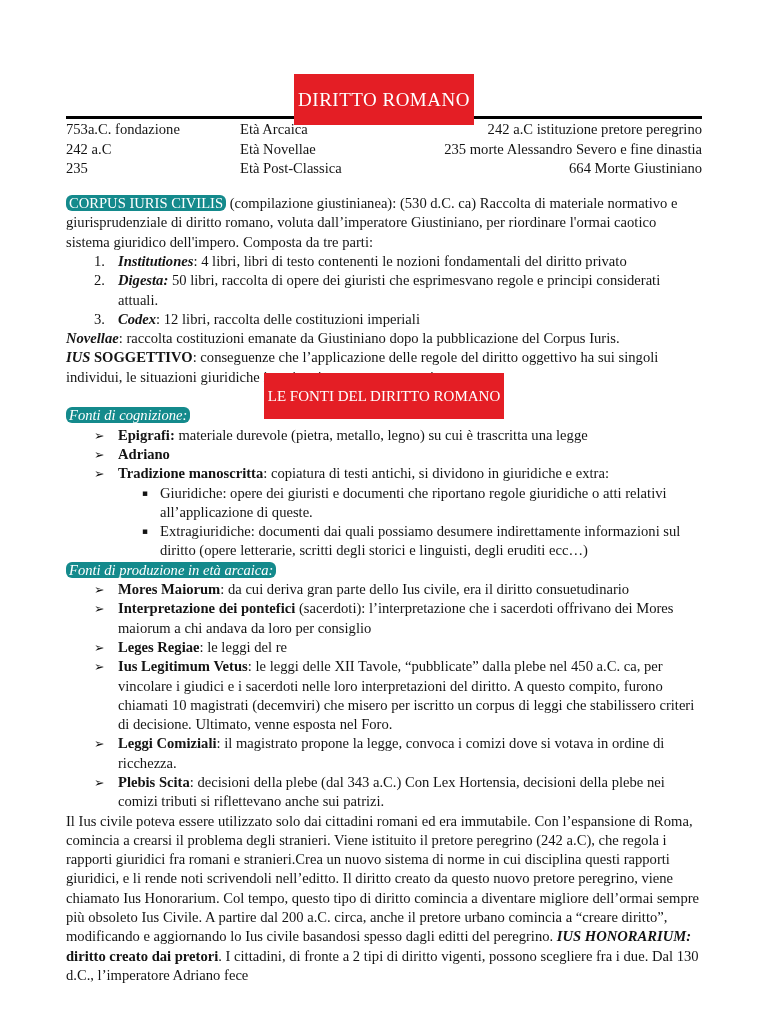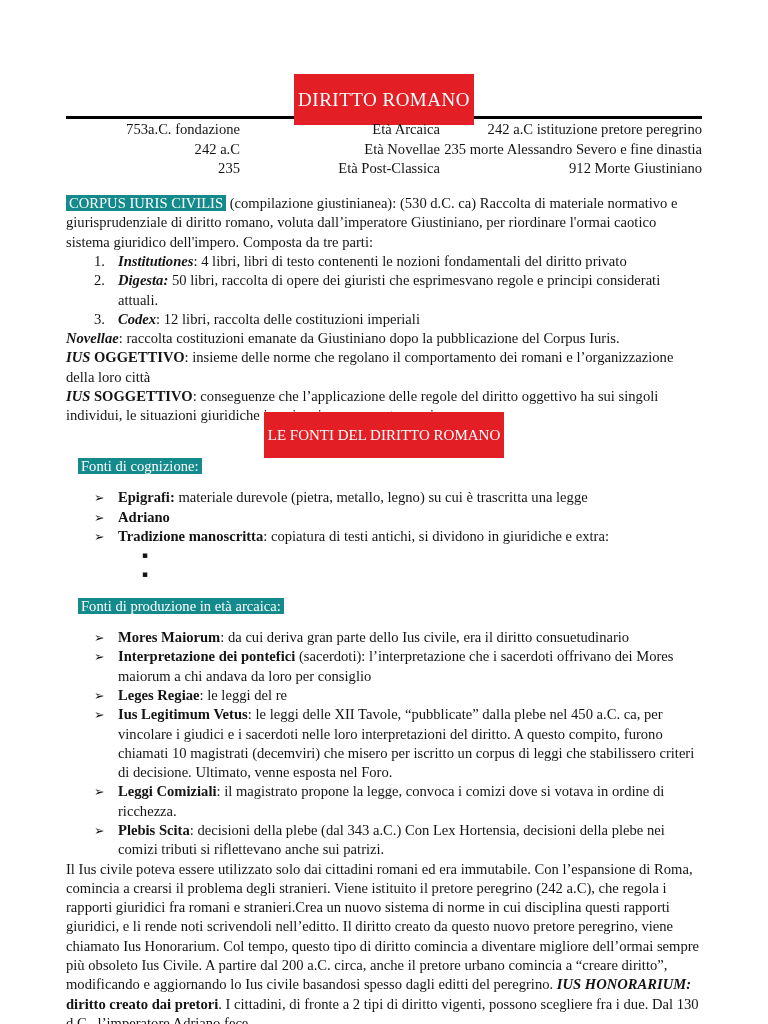--- a/index.html
+++ b/index.html
@@ -6,48 +6,48 @@
   body {
     width:768px; height:1024px; overflow:hidden;
     font-family:"Liberation Serif", serif;
     color:#141414;
     -webkit-font-smoothing:antialiased;
   }
   .page { padding:90px 66px 20px 66px; font-size:14.6px; line-height:19.3px; }
 
   .title-row { text-align:center; margin-bottom:5px; }
   .hl-red  { background:#e41e25; color:#ffffff; padding:15px 4px; }
-  .hl-teal { background:#148a8c; color:#ffffff; padding:0 3px; }
+  .hl-teal { background:#148a8c; color:#ffffff; padding:0 3px;border-radius:6px; }
   .title   { font-size:19px; letter-spacing:0.5px; }
 
   .rule { border-top:3px solid #000; margin:0 0 1px 0; }
 
   table.timeline { width:100%; border-collapse:collapse; margin-bottom:15px; }
-  table.timeline td { padding:0; line-height:19.6px; vertical-align:top;text-align:right; }
+  table.timeline td { padding:0; line-height:19.6px; vertical-align:top; }
   td.col-date  { width:174px; }
   td.col-era   { width:200px; font-weight:normal; }
   td.col-event { text-align:right; }
 
   p.para { margin:0; }
 
   .li { display:flex; }
   .li .marker {
     flex:0 0 24px; margin-left:28px;
     line-height:19.3px;
   }
   .li .marker.arrow { font-family:"DejaVu Sans", sans-serif; font-size:12.5px; }
   .li .content { flex:1;font-family:Liberation Serif, serif; }
   .li.sub .marker {
     flex:0 0 18px; margin-left:76px;
     font-family:"DejaVu Sans", sans-serif; font-size:9px;
   }
 
   .banner-row { text-align:center; margin:0; }
   .banner { font-size:15px; }
-  .teal-row { margin:12px; }
+  .teal-row { margin:0;font-style:italic; }
 
   b.term { font-weight:bold; }
   .bi { font-weight:bold; font-style:italic; }
 </style>
 </head>
 <body>
 
 <div class="page">
 
   <div class="title-row">
@@ -63,21 +63,21 @@
       <td class="col-event">242 a.C istituzione pretore peregrino</td>
     </tr>
     <tr>
       <td class="col-date">242 a.C</td>
       <td class="col-era">Età Novellae</td>
       <td class="col-event">235 morte Alessandro Severo e fine dinastia</td>
     </tr>
     <tr>
       <td class="col-date">235</td>
       <td class="col-era">Età Post-Classica</td>
-      <td class="col-event">912 Morte Giustiniano</td>
+      <td class="col-event">664 Morte Giustiniano</td>
     </tr>
   </tbody>
     </table>
 
   <p class="para"><span class="hl-teal">CORPUS IURIS CIVILIS</span><span> (compilazione giustinianea): (530 d.C. ca) Raccolta di materiale normativo e giurisprudenziale di diritto romano, voluta dall’imperatore Giustiniano, per riordinare l'ormai caotico sistema giuridico dell'impero. Composta da tre parti:</span></p>
 
   <div class="li">
     <span class="marker">1.</span>
     <span class="content"><span class="bi">Institutiones</span><span>: 4 libri, libri di testo contenenti le nozioni fondamentali del diritto privato</span></span>
   </div>
@@ -85,21 +85,20 @@
     <span class="marker">2.</span>
     <span class="content"><span class="bi">Digesta:</span><span> 50 libri, raccolta di opere dei giuristi che esprimesvano regole e principi considerati attuali.</span></span>
   </div>
   <div class="li">
     <span class="marker">3.</span>
     <span class="content"><span class="bi">Codex</span><span>: 12 libri, raccolta delle costituzioni imperiali</span></span>
   </div>
 
   <p class="para"><span class="bi">Novellae</span><span>: raccolta costituzioni emanate da Giustiniano dopo la pubblicazione del Corpus Iuris.</span></p>
 
-  <p class="para"><span class="bi">IUS</span><b> OGGETTIVO</b><span>: insieme delle norme che regolano il comportamento dei romani e l’organizzazione della loro città</span></p>
 
   <p class="para"><span class="bi">IUS</span><b> SOGGETTIVO</b><span>: conseguenze che l’applicazione delle regole del diritto oggettivo ha sui singoli individui, le situazioni giuridiche in cui essi vengono a trovarsi.</span></p>
 
   <div class="banner-row">
     <span class="hl-red banner">LE FONTI DEL DIRITTO ROMANO</span>
   </div>
 
   <div class="teal-row">
     <span class="hl-teal">Fonti di cognizione:</span>
   </div>
@@ -111,23 +110,25 @@
   <div class="li">
     <span class="marker arrow">➢</span>
     <span class="content"><b class="term">Adriano</b><span></span></span>
   </div>
   <div class="li">
     <span class="marker arrow">➢</span>
     <span class="content"><b class="term">Tradizione manoscritta</b><span>: copiatura di testi antichi, si dividono in giuridiche e extra:</span></span>
   </div>
   <div class="li sub">
     <span class="marker">▪</span>
+    <span class="content">Giuridiche: opere dei giuristi e documenti che riportano regole giuridiche o atti relativi all’applicazione di queste.</span>
   </div>
   <div class="li sub">
     <span class="marker">▪</span>
+    <span class="content">Extragiuridiche: documenti dai quali possiamo desumere indirettamente informazioni sul diritto (opere letterarie, scritti degli storici e linguisti, degli eruditi ecc…)</span>
   </div>
 
   <div class="teal-row">
     <span class="hl-teal">Fonti di produzione in età arcaica:</span>
   </div>
 
   <div class="li">
     <span class="marker arrow">➢</span>
     <span class="content"><b class="term">Mores Maiorum</b><span>: da cui deriva gran parte dello Ius civile, era il diritto consuetudinario</span></span>
   </div>

